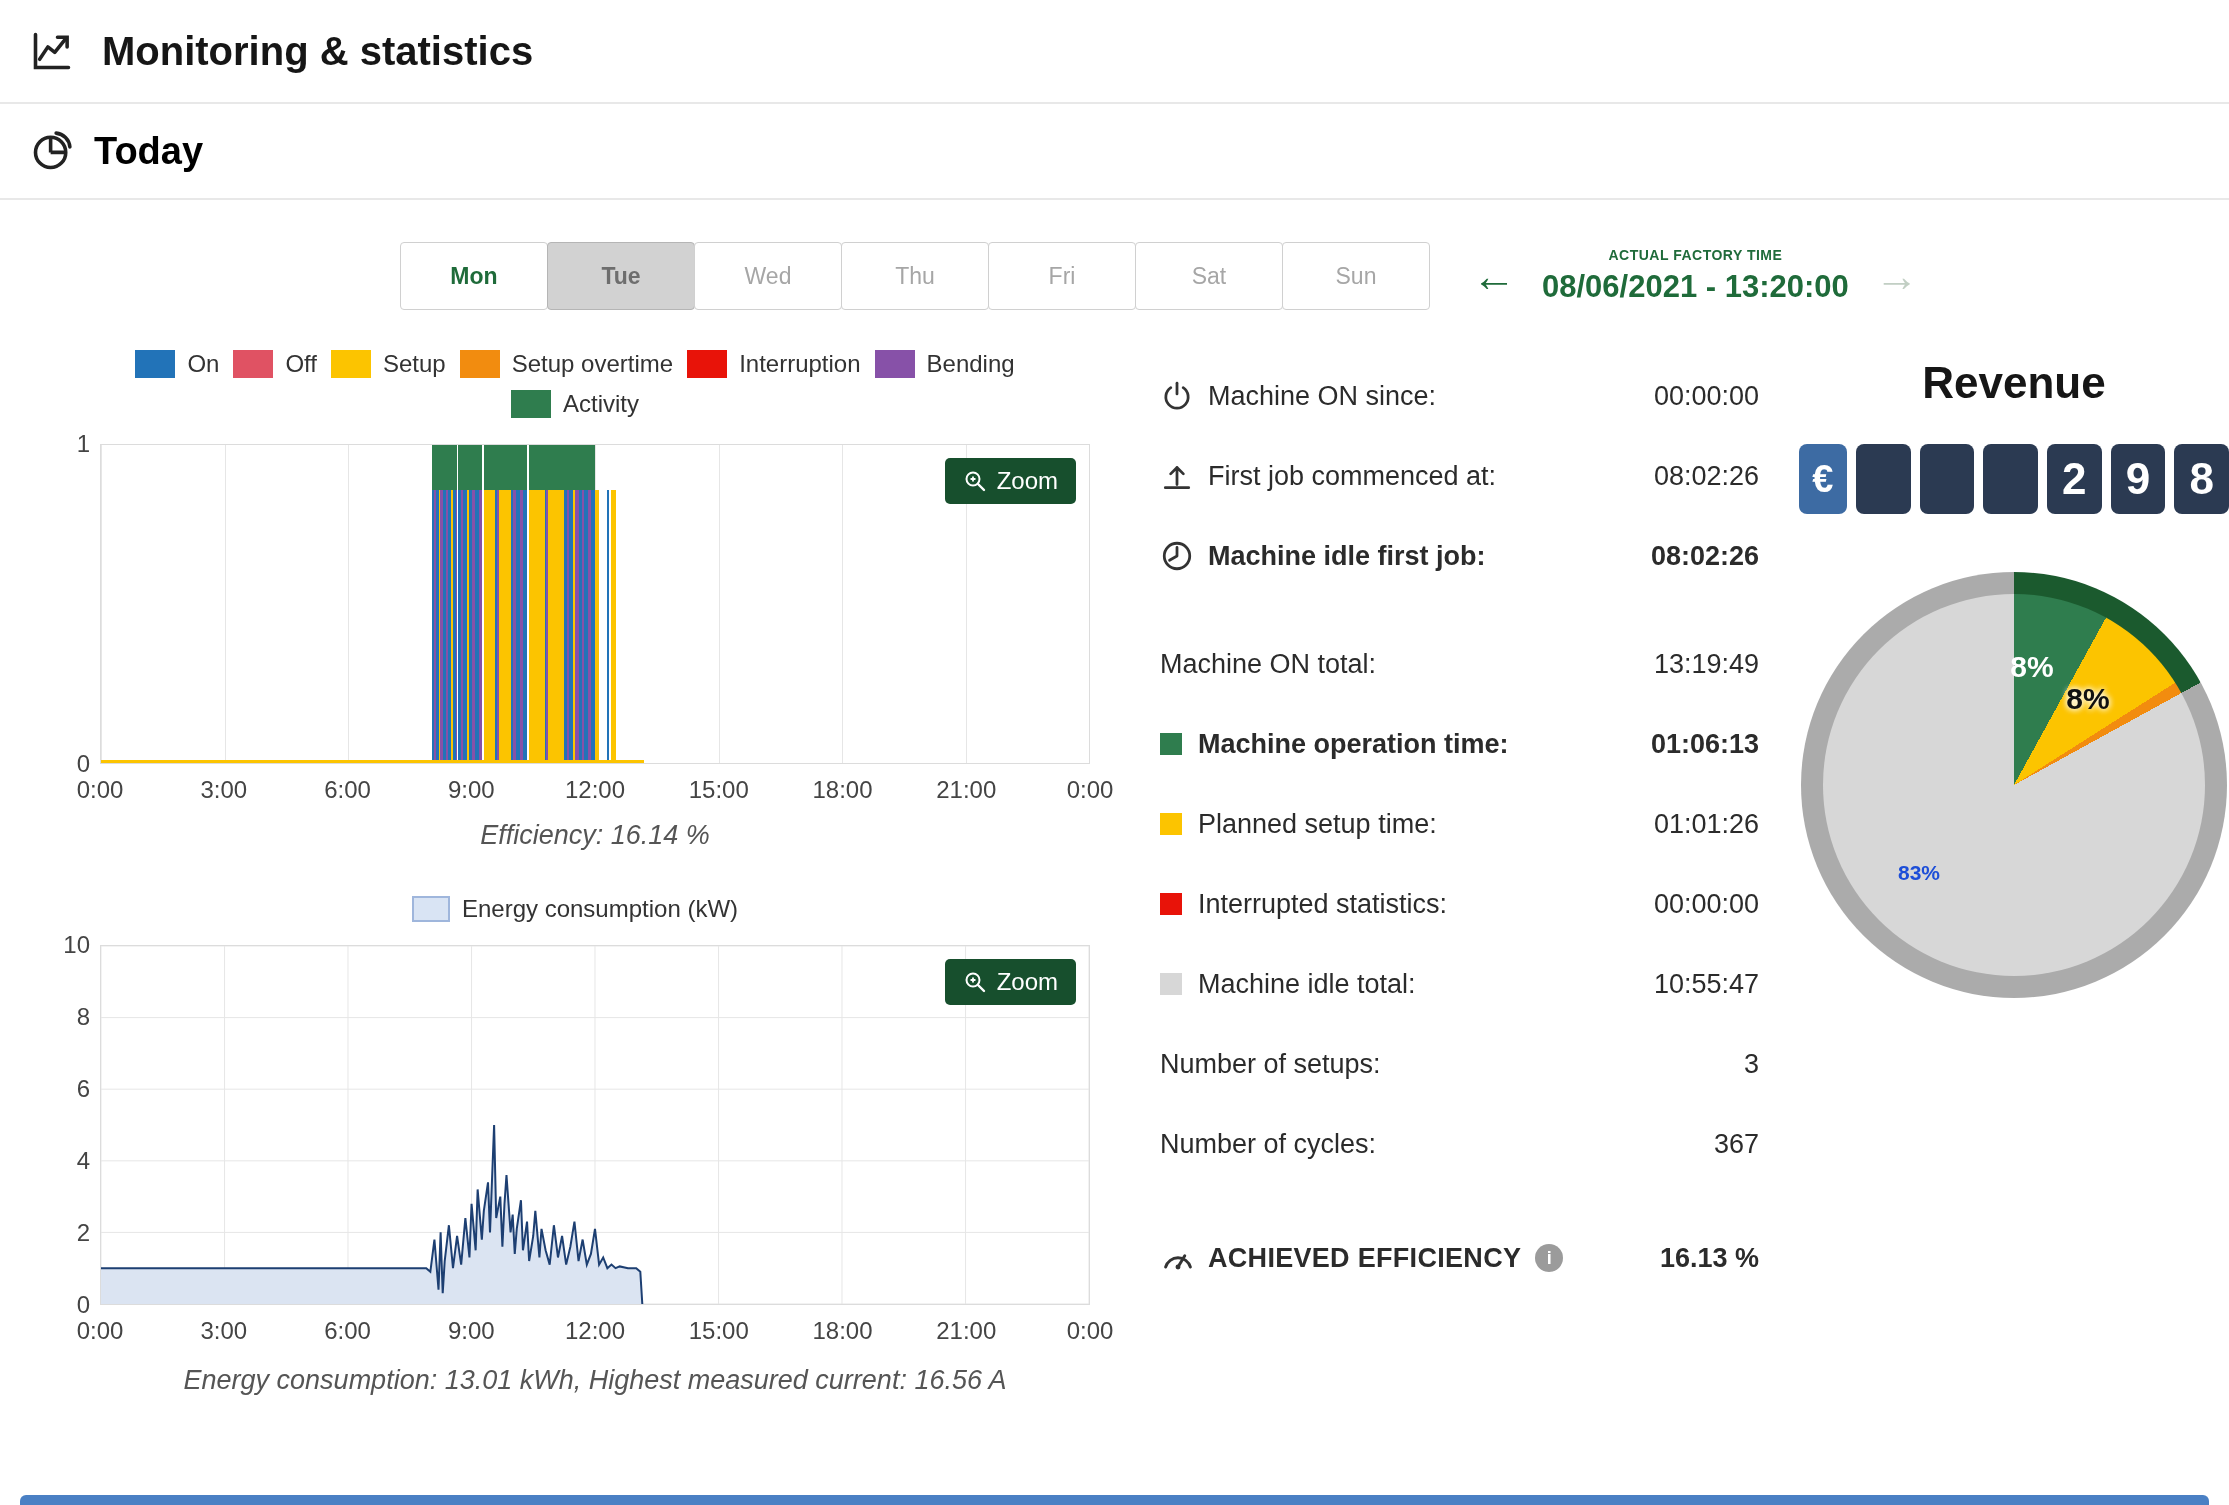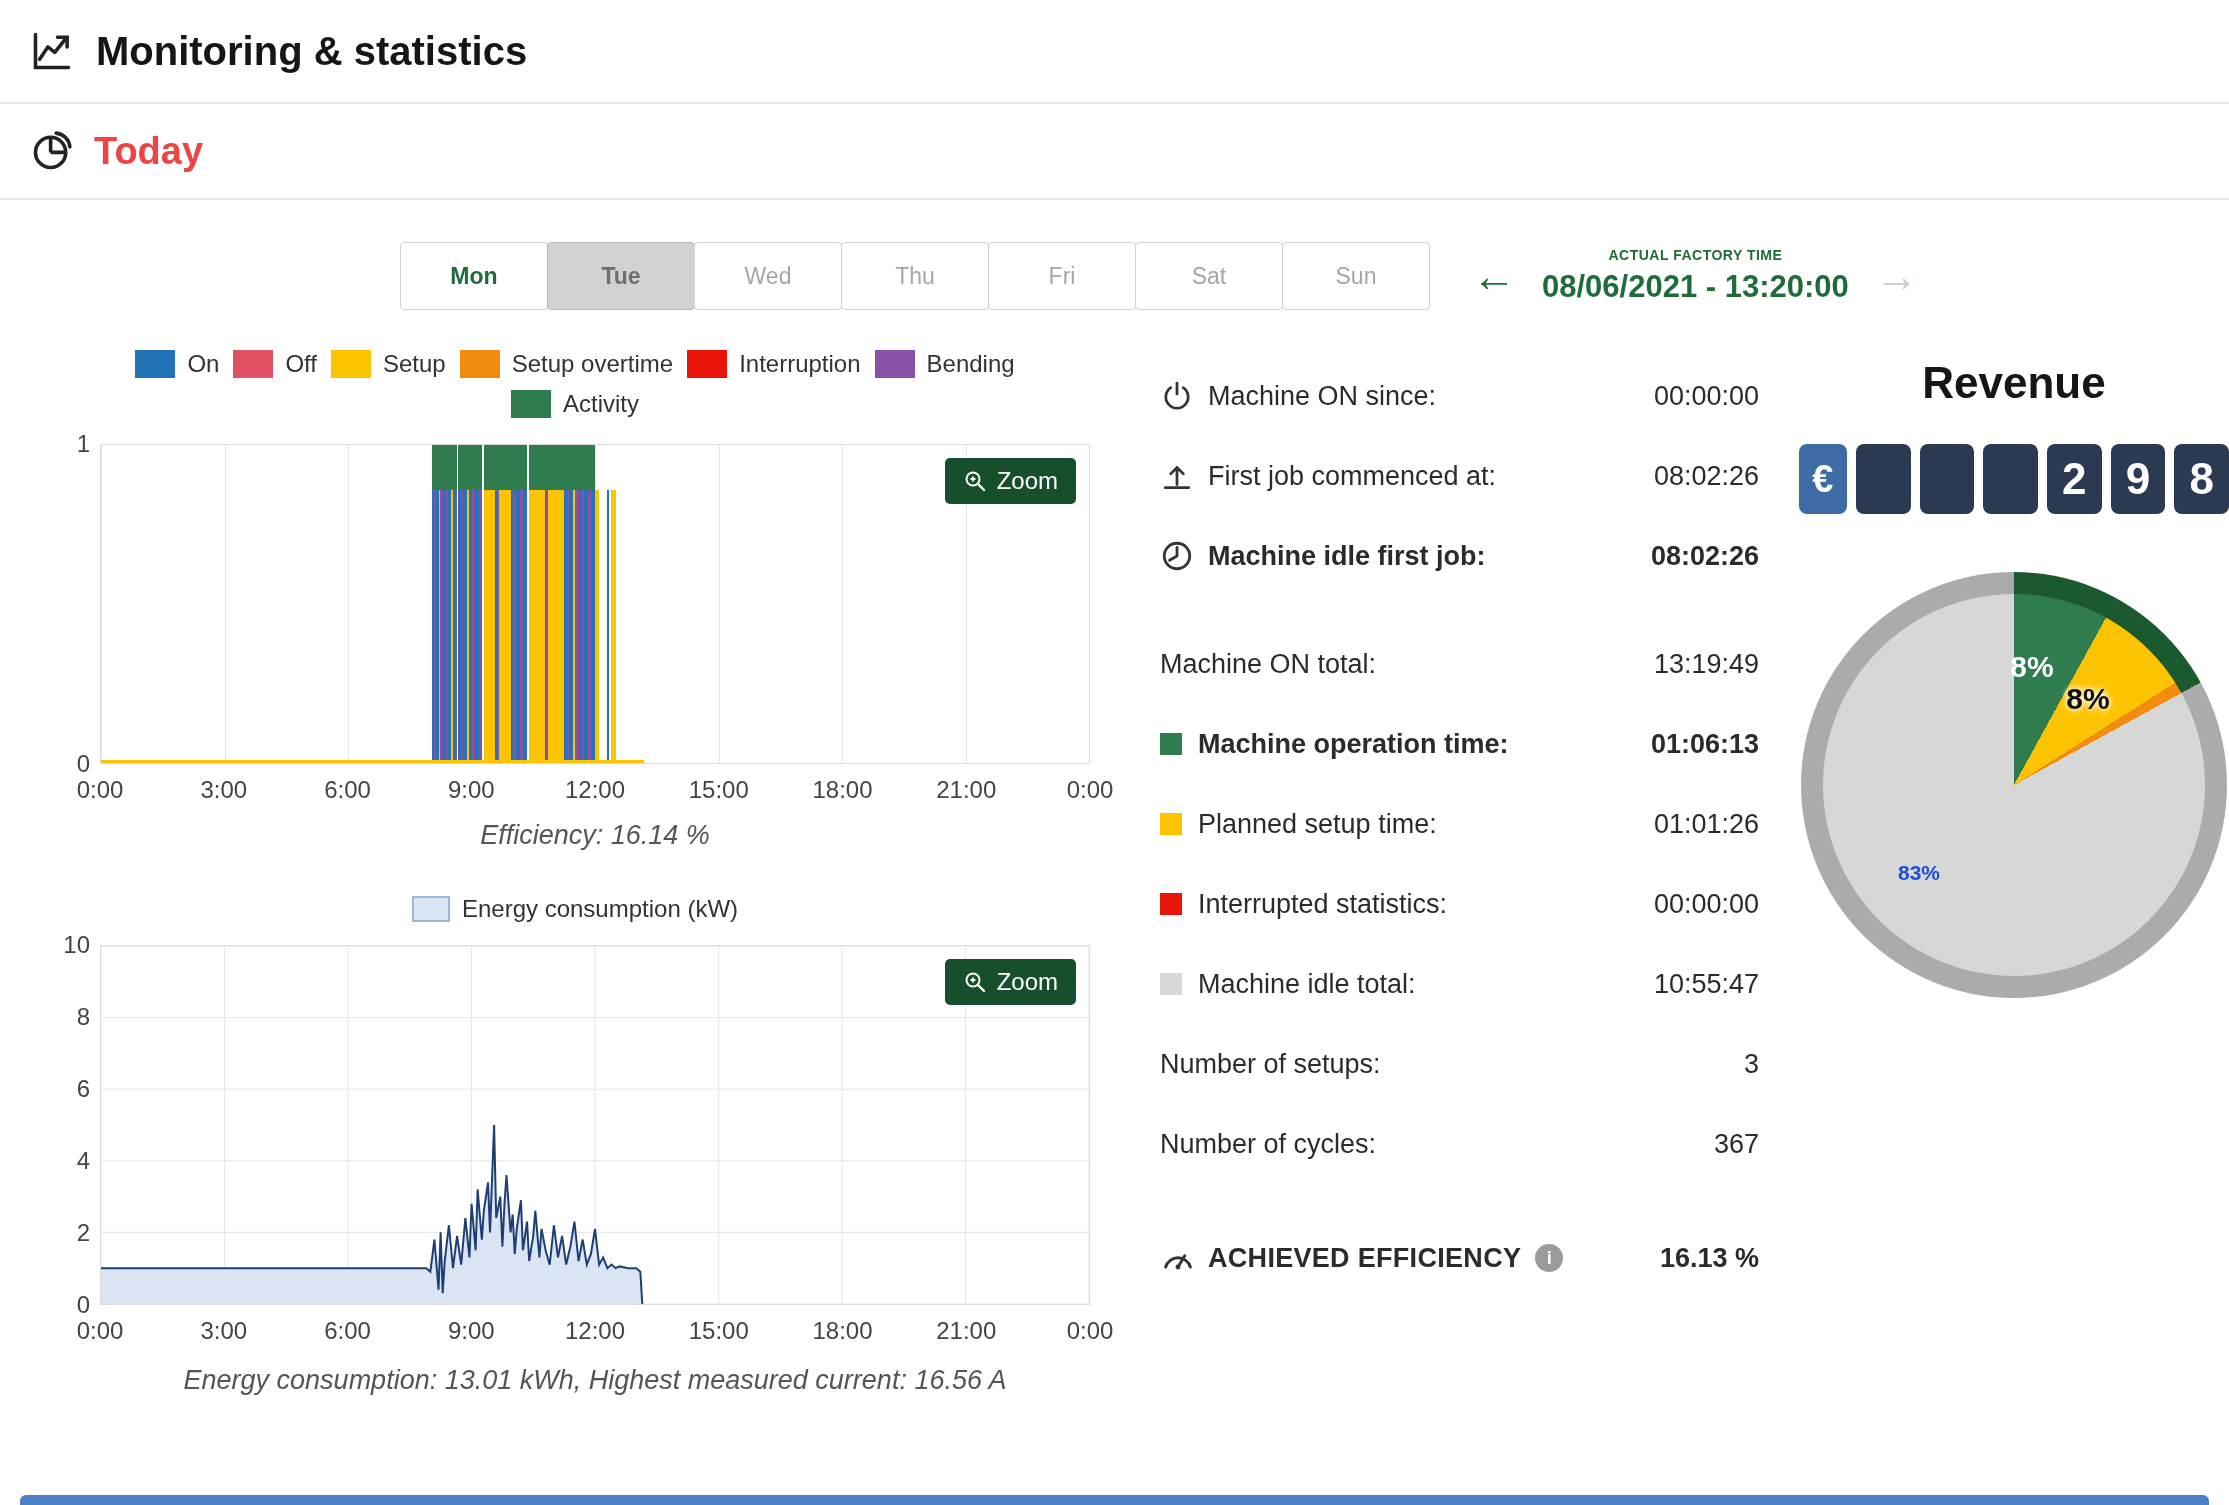--- a/index.html
+++ b/index.html
@@ -1,23 +1,23 @@
 <!DOCTYPE html>
 <html><head>
 <meta charset="utf-8">
 <style>
   * { margin:0; padding:0; box-sizing:border-box; }
   body { font-family:"Liberation Sans", sans-serif; background:#fff; color:#222; }
   .page { position:relative; width:2229px; height:1505px; background:#fff; overflow:hidden; }
 
   
-  .topbar { height:104px; border-bottom:2px solid #e8e8e8; display:flex; align-items:center; padding-left:30px; gap:22px; }
+  .topbar { height:104px; border-bottom:2px solid #e8e8e8; display:flex; align-items:center; padding-left:30px; gap:28px; }
   .topbar h1 { font-size:40px; font-weight:700; color:#161616; }
   .section-bar { height:96px; border-bottom:2px solid #e8e8e8; display:flex; align-items:center; padding-left:30px; gap:20px; }
-  .section-bar h2 { font-size:38px; font-weight:700; color:#ef4444; }
+  .section-bar h2 { font-size:38px; font-weight:700; color:#000000; }
   .hdr-icon { width:44px; height:44px; }
 
   
   .controls-row { display:flex; margin:42px 0 0 385px;padding-left:15px; }
   .tabs { display:flex; }
   .tab { width:148px; height:68px; display:flex; align-items:center; justify-content:center;
          background:#fff; border:1px solid #d0d0d0; border-radius:4px; margin-left:-1px;
          font-size:23px; color:#a6a6a6; cursor:pointer; }
   .tab:first-child { margin-left:0; }
   .tab.link { color:#1f6b3a; font-weight:700; }

